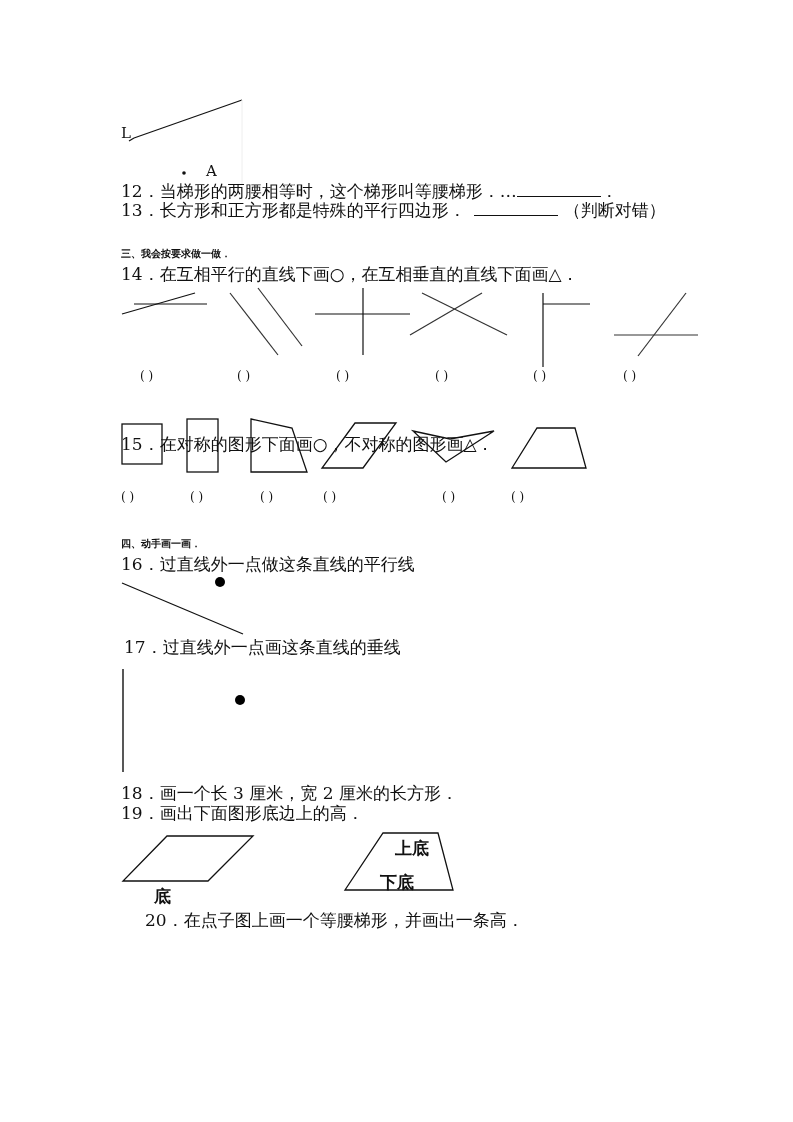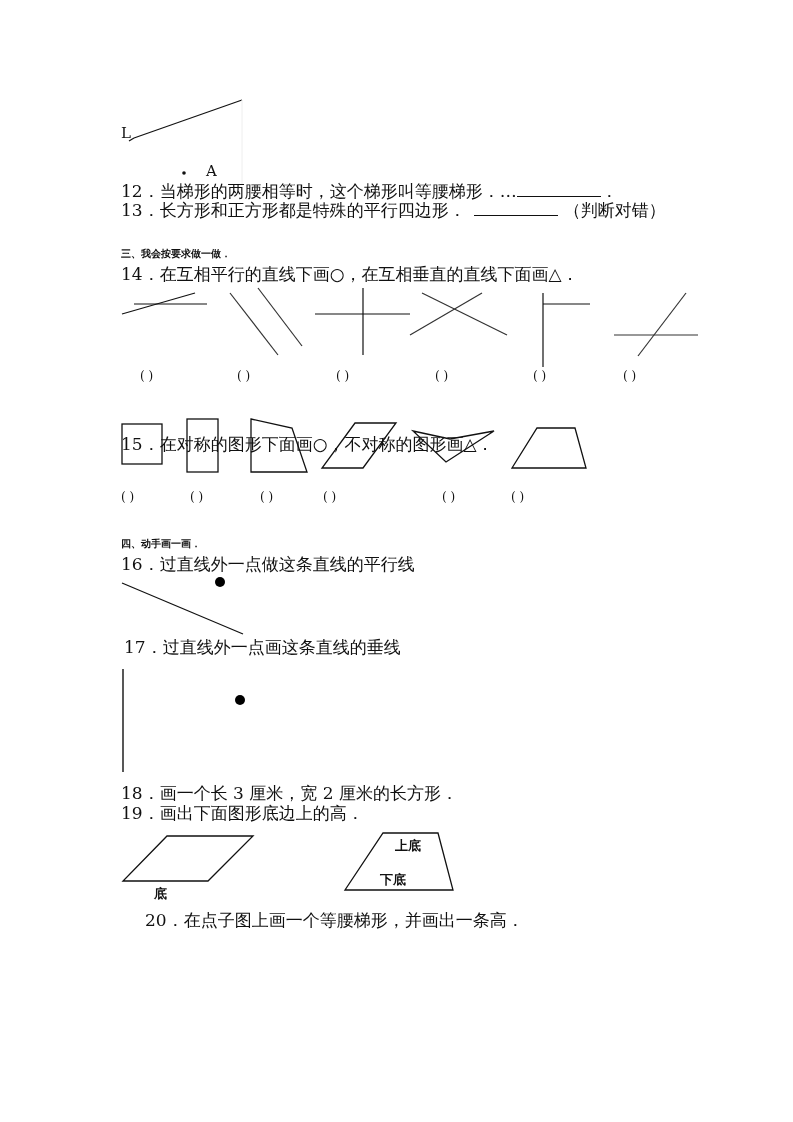--- a/index.html
+++ b/index.html
@@ -4,21 +4,21 @@
 <style>
   html, body { margin: 0; padding: 0; background: #ffffff; }
   body { width: 793px; height: 1122px; position: relative; overflow: hidden;
          font-family: "DejaVu Serif", "Liberation Serif", serif; color: #111; }
   .abs { position: absolute; }
   .line { font-size: 17px; white-space: nowrap; line-height: 16px; }
   .heading { font-size: 10px; font-weight: bold; white-space: nowrap; line-height: 16px; }
   .blank { display: inline-block; border-bottom: 1px solid #111; height: 12px; vertical-align: baseline; }
   .paren { font-size: 12px; white-space: nowrap; }
   svg.fig { position: absolute; left: 0; top: 0; }
-  .lbl { font-size: 13px; font-weight: bold; font-family: "DejaVu Sans", "Liberation Sans", sans-serif; }
+  .lbl { font-size: 17px; font-weight: bold; font-family: "DejaVu Sans", "Liberation Sans", sans-serif; }
 </style>
 </head>
 <body>
 
 <svg class="fig" width="793" height="1122">
 
   <g stroke="#111" stroke-width="1.2" fill="none">
     <line x1="134" y1="138" x2="242" y2="100"></line>
     <line x1="129" y1="141" x2="134" y2="138"></line>
     <line x1="242" y1="100" x2="242" y2="185" stroke="#eee" stroke-width="1"></line>

